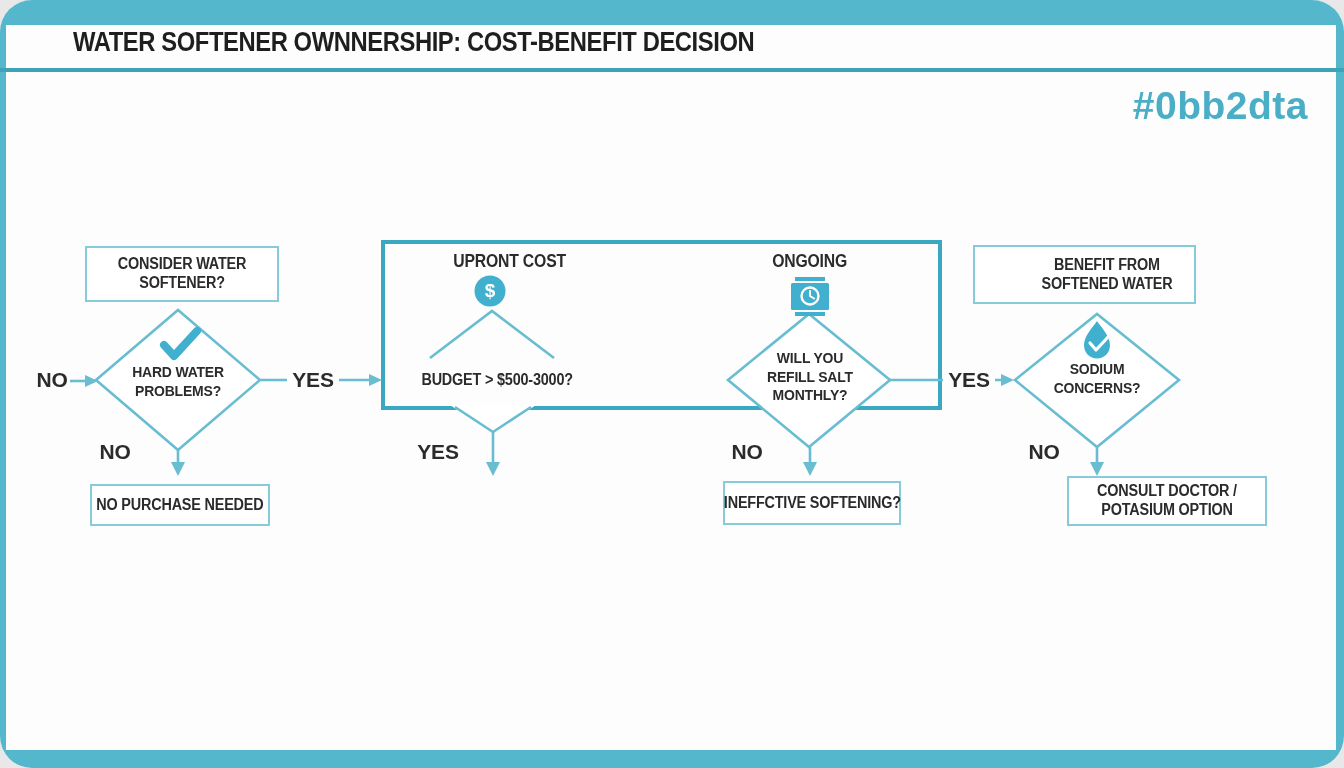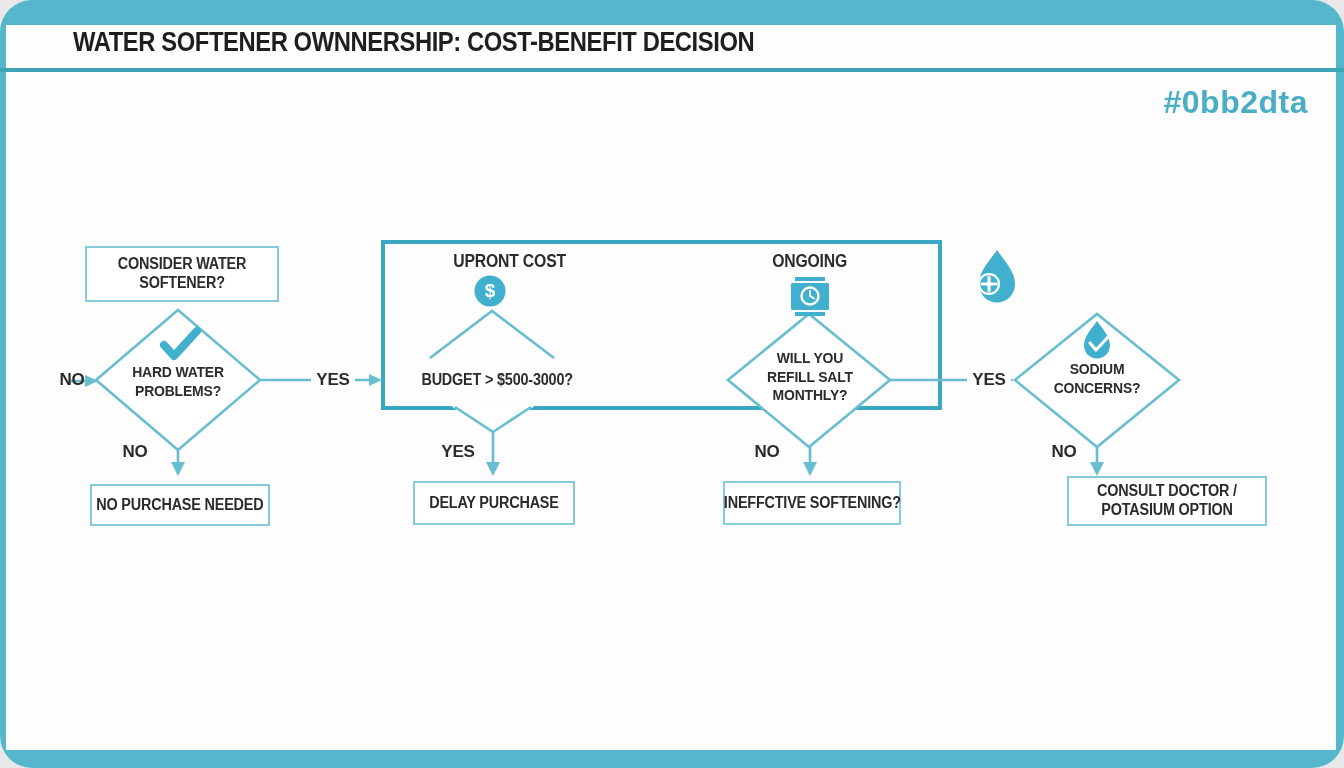--- a/index.html
+++ b/index.html
@@ -11,30 +11,30 @@
   body{font-family:"Liberation Sans",sans-serif;background:#e8e8e8;}
   #page{position:relative;width:1344px;height:768px;background:var(--bg);overflow:hidden;border-radius:32px;}
   .bar{position:absolute;background:var(--accent);}
   #top-bar{left:0;top:0;width:1344px;height:25px;}
   #bottom-bar{left:0;top:750px;width:1344px;height:18px;}
   #left-bar{left:0;top:25px;width:6px;height:725px;}
   #right-bar{left:1336px;top:25px;width:8px;height:725px;}
   #title-rule{position:absolute;left:0;top:68px;width:1344px;height:4px;background:var(--rule);}
   #page-title{position:absolute;left:73px;top:26px;font-size:28px;font-weight:bold;
     color:var(--title);letter-spacing:-0.5px;transform:scaleX(0.85);transform-origin:left center;white-space:nowrap;}
-  #hashtag{position:absolute;right:36px;top:84px;font-size:32px;font-weight:600;color:var(--hashtag);letter-spacing:0.5px;}
+  #hashtag{position:absolute;right:36px;top:84px;font-size:39px;font-weight:600;color:var(--hashtag);letter-spacing:0.5px;}
   svg{position:absolute;left:0;top:0;z-index:1;}
   .txt{position:absolute;z-index:2;display:flex;align-items:center;justify-content:center;
     text-align:center;color:var(--text);font-weight:bold;}
   .node-box{border:2px solid var(--box-border);background:#fff;}
   .ntext{font-size:16px;line-height:1.18;letter-spacing:-0.2px;transform:scaleX(0.9);}
   .dtext{font-size:15.5px;line-height:1.2;letter-spacing:-0.2px;transform:scaleX(0.9);}
   .nowrap{white-space:nowrap;}
   .heading{font-size:17.5px;letter-spacing:-0.2px;}
-  .elabel{font-size:17px;letter-spacing:-0.2px;margin-left:20px;}
+  .elabel{font-size:21px;letter-spacing:-0.2px;}
   .online{background:var(--bg);padding:0 5px;}
   .dollar{color:#fff;font-size:19px;font-weight:bold;}
   
   .diamond{fill:#fff;stroke:var(--line);stroke-width:2.6;}
   .thin{fill:none;stroke:var(--line);stroke-width:2.6;}
   .whitefill{fill:#fff;stroke:none;}
   .conn{stroke:var(--line);stroke-width:2.6;}
   .arrow{fill:var(--line);stroke:none;}
   .bigbox{fill:none;stroke:var(--bigbox-border);stroke-width:4;}
   .icon-fill{fill:var(--icon);stroke:none;}
@@ -147,28 +147,28 @@
     <span class="ntext nowrap">BUDGET &gt; $500-3000?</span>
   </div>
 
   <div class="txt heading" style="left:734px;top:251px;width:152px;height:20px;">
     <span class="nowrap" style="transform:scaleX(0.9);">ONGOING</span>
   </div>
   <div class="txt dtext" style="left:760px;top:348px;width:100px;height:58px;">
     <span>WILL YOU REFILL SALT MONTHLY?</span>
   </div>
 
-  <div class="txt node-box" style="left:413px;top:481px;width:158px;height:40px;">
-    <span class="ntext nowrap">DELAY PURCHASE</span>
-  </div>
 
   <div class="txt node-box" style="left:723px;top:481px;width:174px;height:40px;">
     <span class="ntext nowrap">INEFFCTIVE SOFTENING?</span>
   </div>
 
+  <div class="txt node-box" style="left:973px;top:245px;width:219px;height:55px;padding-left:0;">
+    <span class="ntext" style="width:150px;margin-left:44px;">BENEFIT FROM SOFTENED WATER</span>
+  </div>
 
   <div class="txt dtext" style="left:1037px;top:360px;width:120px;height:38px;">
     <span>SODIUM CONCERNS?</span>
   </div>
 
   <div class="txt node-box" style="left:1067px;top:476px;width:196px;height:46px;">
     <span class="ntext" style="width:160px;">CONSULT DOCTOR / POTASIUM OPTION</span>
   </div>
 
   <div class="txt elabel" style="left:36px;top:371px;width:32px;height:18px;">

